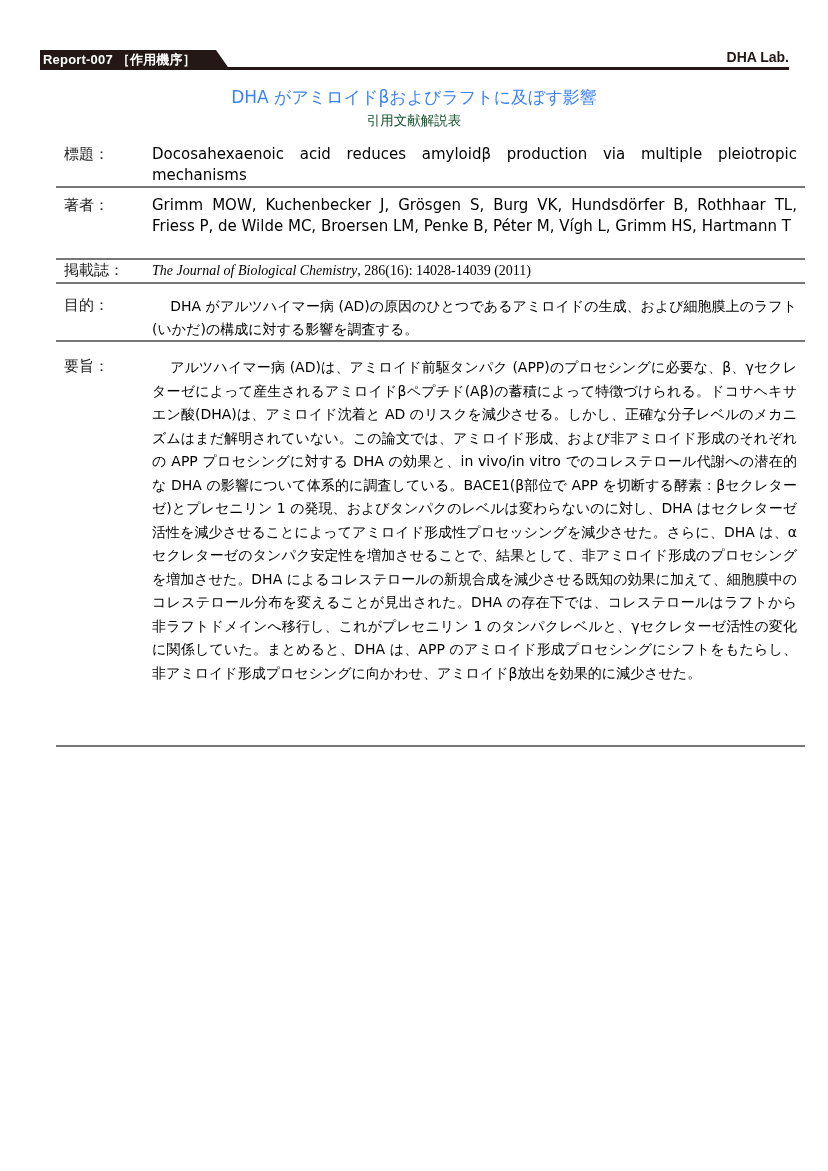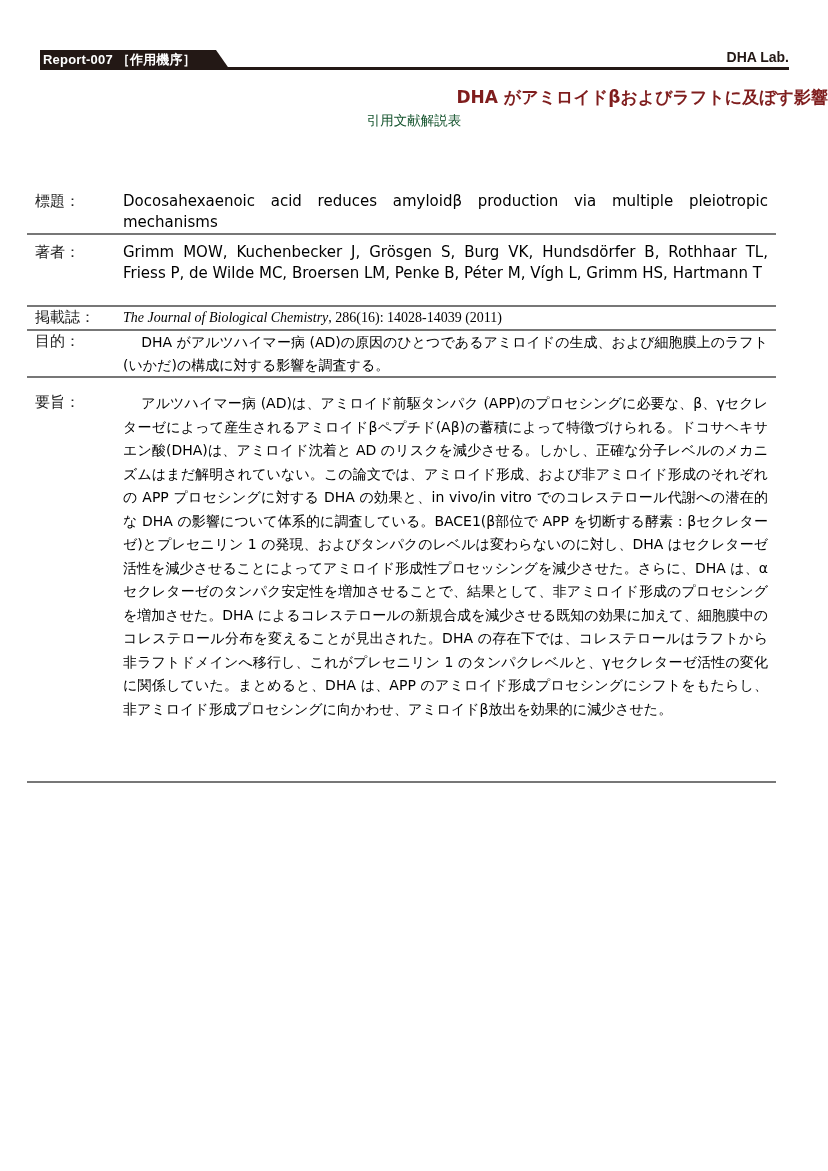--- a/index.html
+++ b/index.html
@@ -7,34 +7,34 @@
          font-family: "DejaVu Sans", "Liberation Sans", sans-serif; color: #1a1a1a; }
   .header { position: absolute; left: 40px; top: 48px; width: 749px; height: 24px; }
   .header-tab { position: absolute; left: 0; top: 2px; height: 20px; width: 190px;
                 background: #231815; color: #fff;
                 clip-path: polygon(0 0, 176px 0, 190px 100%, 0 100%);
                 font-family: "Liberation Sans", sans-serif; font-weight: bold; font-size: 13px;
                 line-height: 20px; padding-left: 3px; box-sizing: border-box; letter-spacing: 0.2px; }
   .header-line { position: absolute; left: 0; right: 0; top: 19px; height: 3px; background: #231815; }
   .header-lab { position: absolute; right: 0; top: 0; font-family: "Liberation Sans", sans-serif;
                 font-weight: bold; font-size: 14px; color: #231815; line-height: 18px; }
-  .title { position: absolute; left: 0; right: 0; top: 86px; text-align: right;
-           font-weight: bold; font-size: 17px; color: #7f1d1d; }
+  .title { position: absolute; left: 0; right: 0; top: 86px; text-align: center;
+           font-weight: normal; font-size: 17px; color: #3b82f6; }
   .subtitle { position: absolute; left: 0; right: 0; top: 112px; text-align: center;
               font-size: 13.5px; color: #14532d; }
-  .table { position: absolute; left: 27px; top: 144px; width: 749px; margin-top: 47px; }
+  .table { position: absolute; left: 56px; top: 144px; width: 749px; }
   .row { display: flex; border-bottom: 2px solid #777; }
   .row .label { width: 88px; flex: none; padding-left: 8px; font-size: 15px; line-height: 21px; color: #222; }
   .row .value { flex: 1; font-size: 15px; line-height: 21px; padding-right: 8px; text-align: justify; color: #000000; }
   .row.r-title { height: 42px; }
   .row.r-authors { height: 63px; padding-top: 7px; }
   .row.r-journal { height: 22px; padding-top: 0px; justify-content: space-between; }
   .row.r-journal .value { font-size: 14px; font-family: Liberation Serif, serif; }
   .row.r-journal .italic { font-style: italic; }
-  .row.r-purpose { height: 45px; padding-top: 0; }
+  .row.r-purpose { height: 45px; padding-top: 11px; }
   .row.r-purpose .value, .row.r-abstract .value { line-height: 23.2px; font-size: 14px; text-indent: 1.3em; }
   .row.r-abstract { height: 389px; padding-top: 14px; }
   .row.r-abstract .value { line-height: 23.5px; }
 </style>
 </head>
 <body>
 
 <div class="header">
   <div class="header-line"></div>
   <div class="header-tab">

